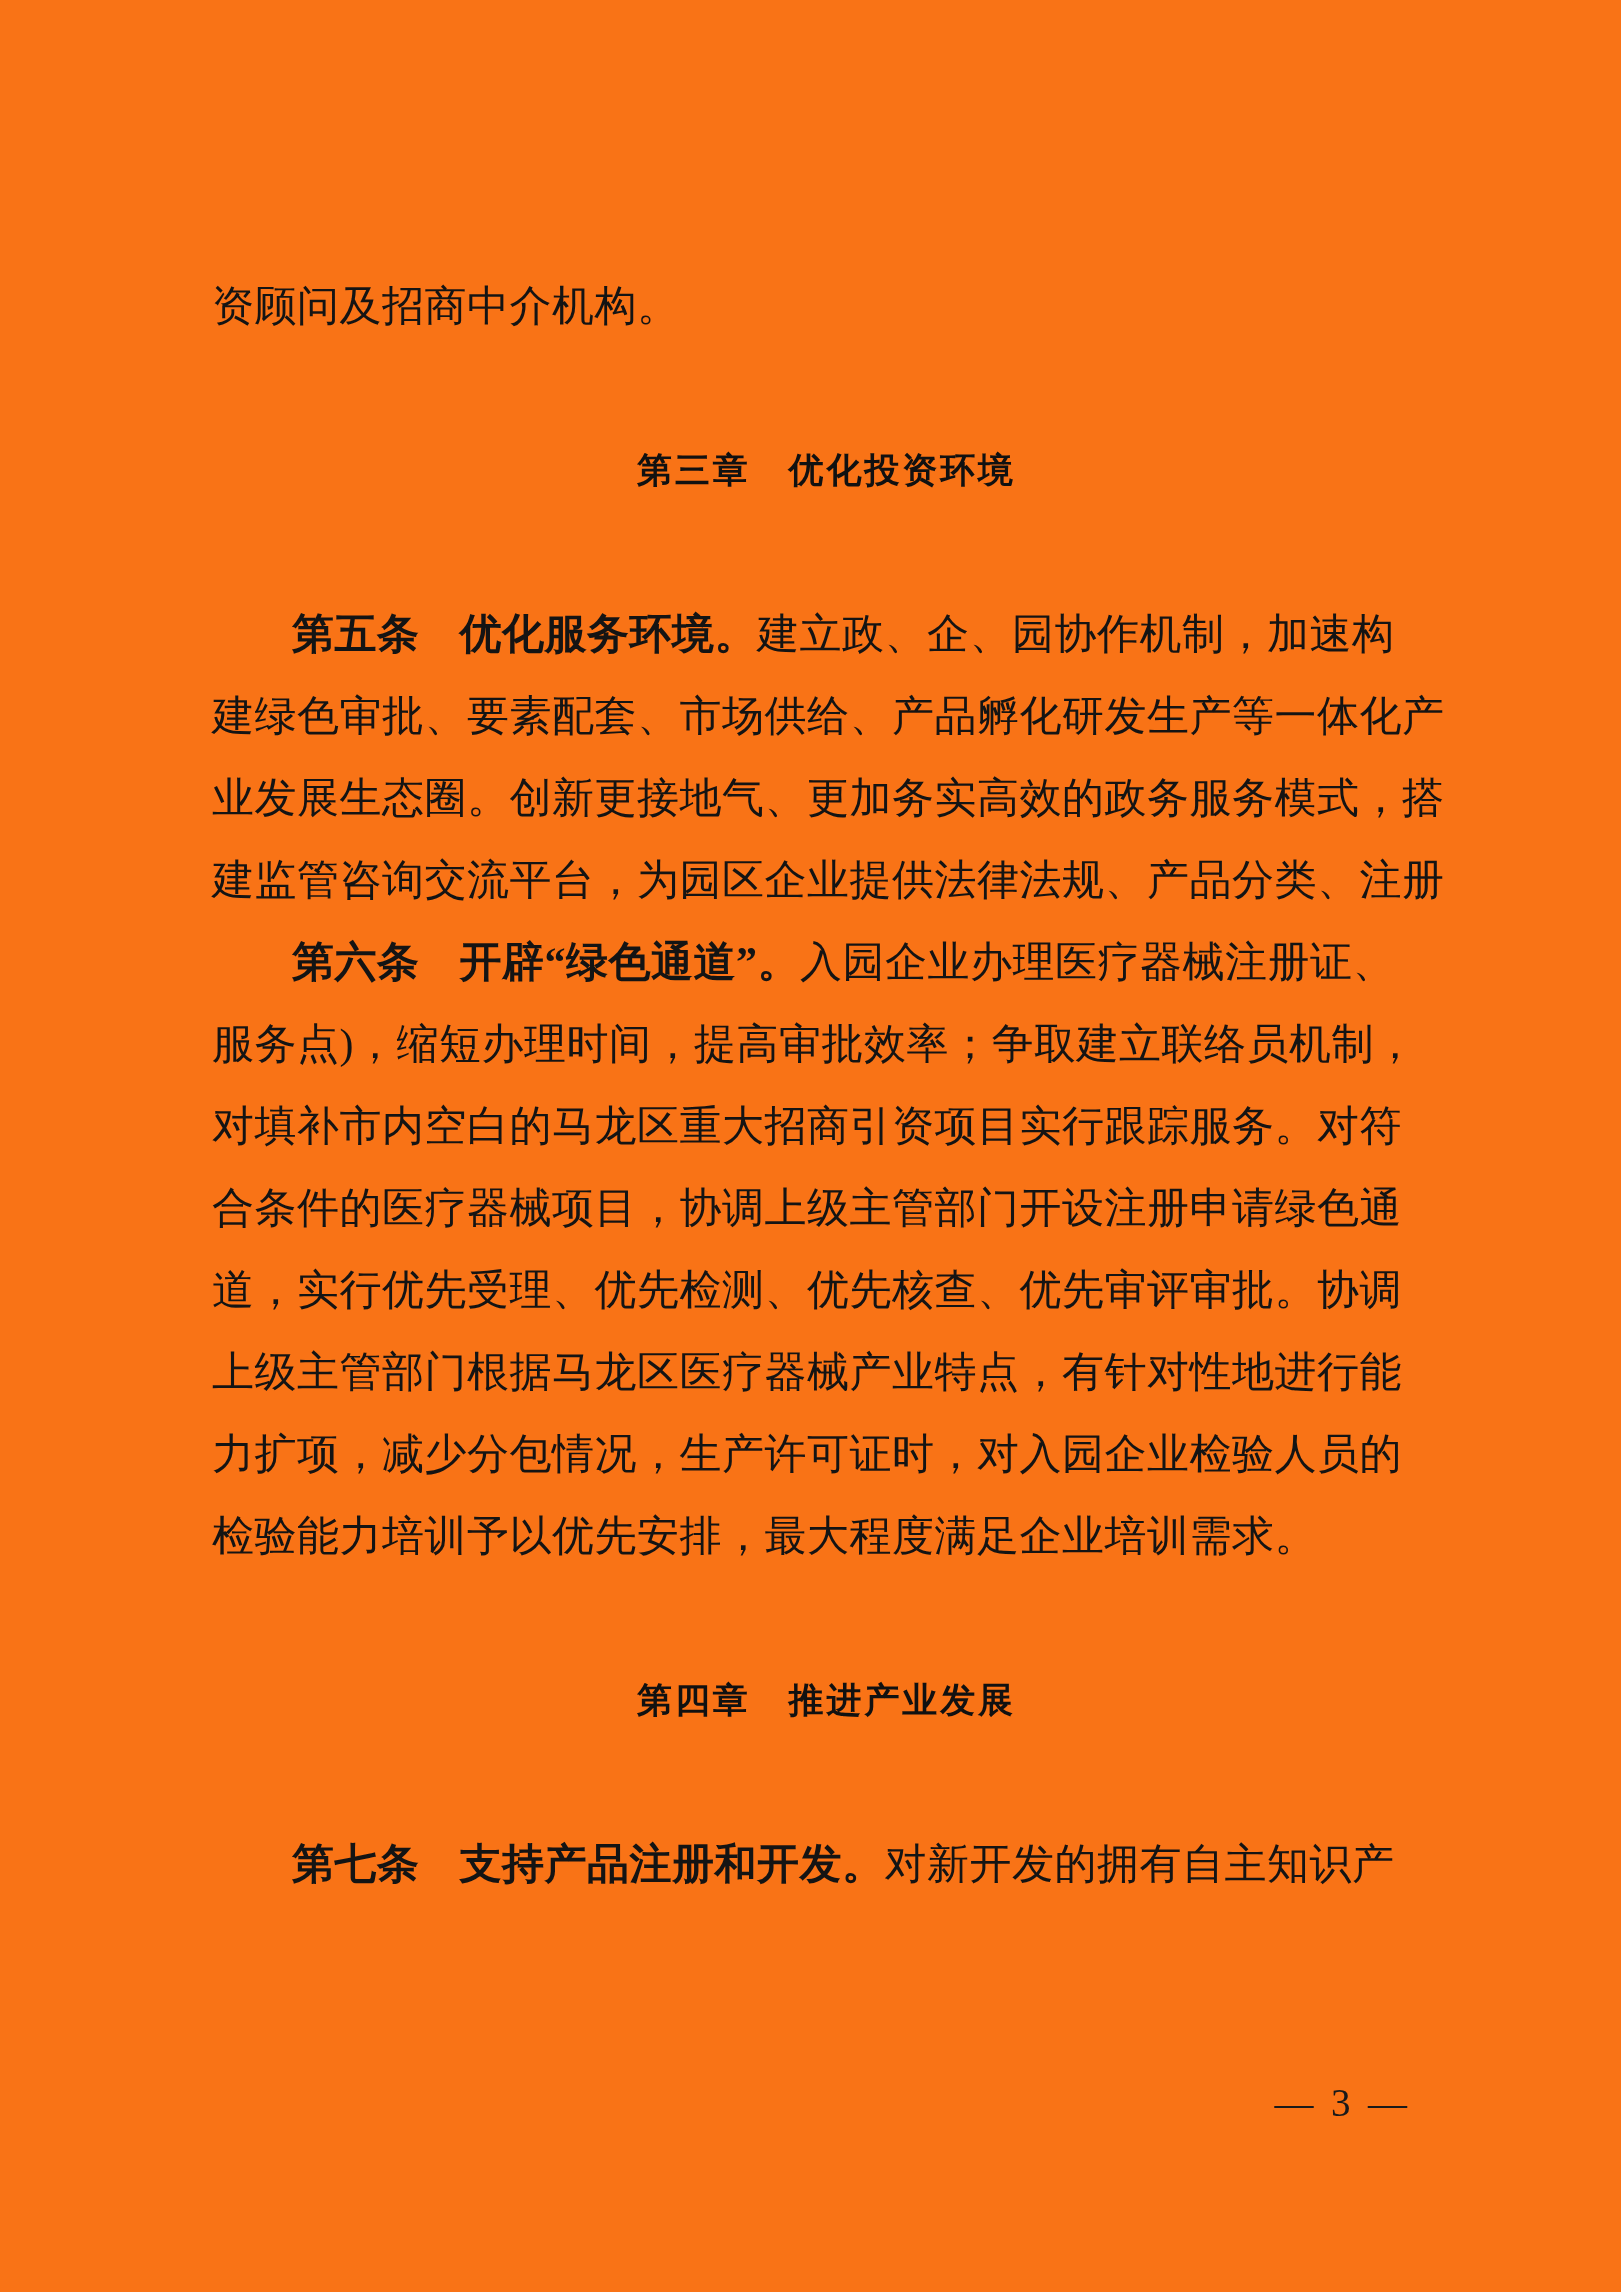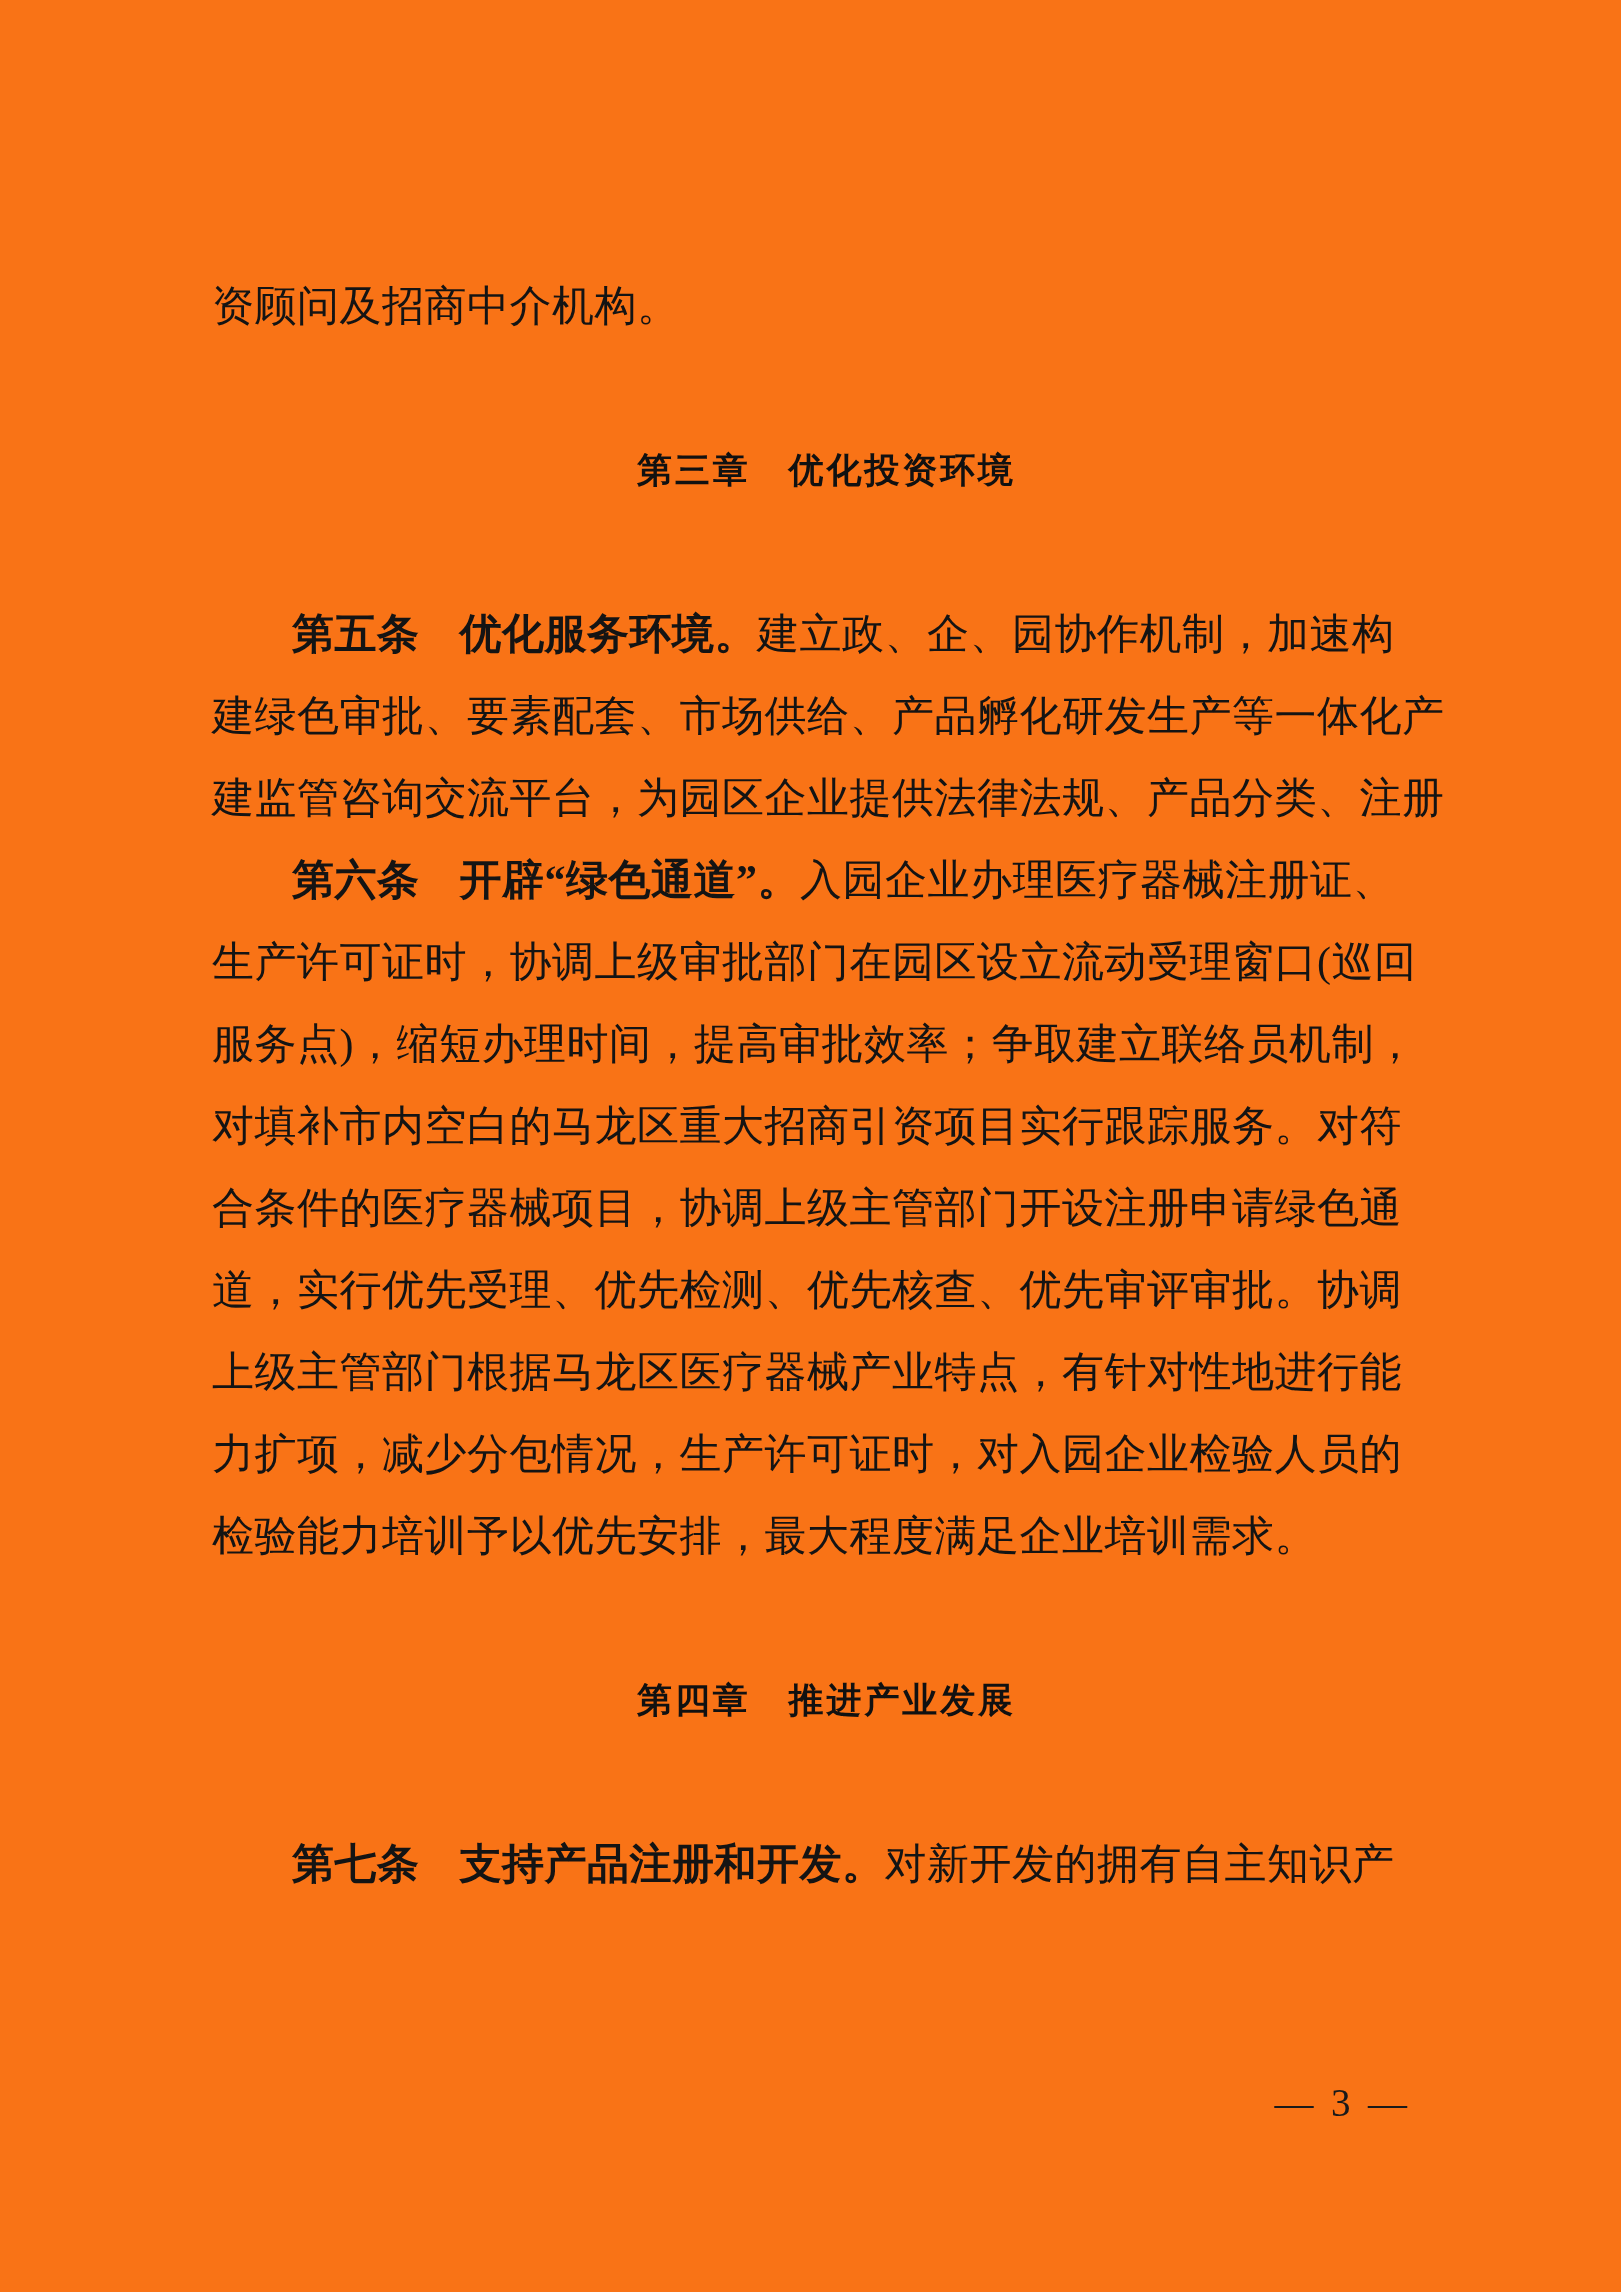--- a/index.html
+++ b/index.html
@@ -66,24 +66,24 @@
 
 <div class="page">
   <main class="content">
 
     <p class="body-line">资顾问及招商中介机构。</p>
 
     <h2 class="chapter">第三章　优化投资环境</h2>
 
     <p class="body-line indent-first"><span class="term">第五条</span><span class="article-title">优化服务环境。</span><span>建立政、企、园协作机制，加速构</span></p>
     <p class="body-line">建绿色审批、要素配套、市场供给、产品孵化研发生产等一体化产</p>
+    <p class="body-line">业发展生态圈。创新更接地气、更加务实高效的政务服务模式，搭</p>
     <p class="body-line">建监管咨询交流平台，为园区企业提供法律法规、产品分类、注册</p>
 
     <p class="body-line indent-first"><span class="term">第六条</span><span class="article-title">开辟“绿色通道”。</span><span>入园企业办理医疗器械注册证、</span></p>
-    <p class="body-line">生产许可证时，协调上级审批部门在园区设立流动受理窗口(巡回</p>
     <p class="body-line">服务点)，缩短办理时间，提高审批效率；争取建立联络员机制，</p>
     <p class="body-line">对填补市内空白的马龙区重大招商引资项目实行跟踪服务。对符</p>
     <p class="body-line">合条件的医疗器械项目，协调上级主管部门开设注册申请绿色通</p>
     <p class="body-line">道，实行优先受理、优先检测、优先核查、优先审评审批。协调</p>
     <p class="body-line">上级主管部门根据马龙区医疗器械产业特点，有针对性地进行能</p>
     <p class="body-line">力扩项，减少分包情况，生产许可证时，对入园企业检验人员的</p>
     <p class="body-line">检验能力培训予以优先安排，最大程度满足企业培训需求。</p>
 
     <h2 class="chapter">第四章　推进产业发展</h2>
 

